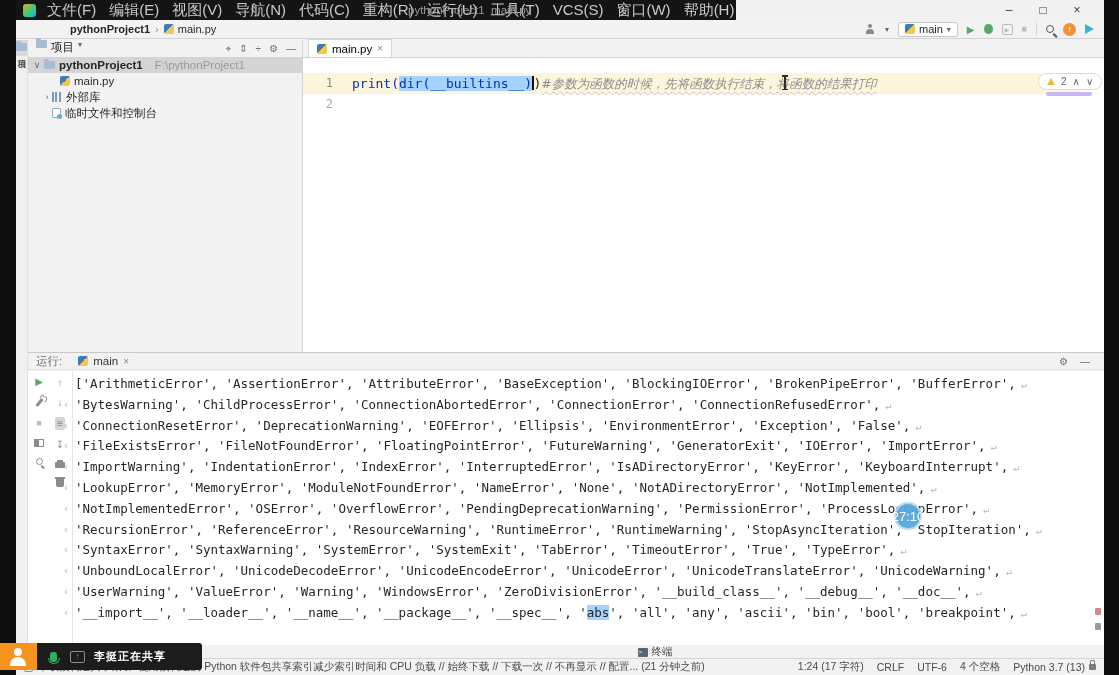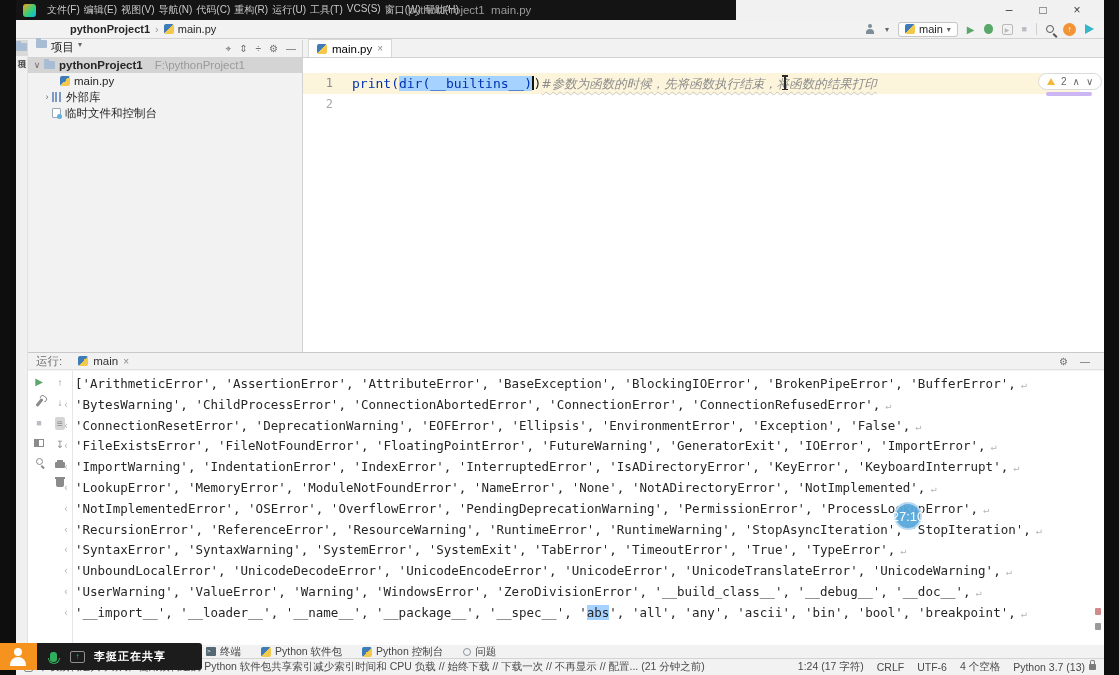--- a/index.html
+++ b/index.html
@@ -8,21 +8,21 @@
          font-family:"Liberation Sans", sans-serif; }
 
   #app { position:absolute; left:16px; top:0; width:1088px; height:675px;
          background:#f2f2f2; }
 
   
   .titlebar { position:relative; height:20px; display:flex; align-items:center;
     background:linear-gradient(to right,#141414 0,#141414 720px,#f1f1f1 720px); }
   .logo { width:13px; height:13px; margin:0 9px 0 7px; border-radius:3px;
     background:linear-gradient(135deg,#f7a01d 0%,#35cf7a 55%,#0fb5ee 100%); }
-  .menubar { display:flex; color:#c9c9c9; font-size:10px; white-space:nowrap;text-align:center; }
+  .menubar { display:flex; gap:9px; color:#c9c9c9; font-size:15px; white-space:nowrap;text-align:center; }
   .menu-item { padding:0 2px; cursor:default; }
   .win-title { position:absolute; left:392px; color:#9b9b9b; font-size:11.5px; white-space:pre; }
   .win-controls { position:absolute; right:10px; top:0; height:20px; display:flex; }
   .win-btn { width:34px; height:20px; display:flex; align-items:center; justify-content:center;
              color:#3c3c3c; font-size:12px; }
 
   
   .navbar { height:19px; display:flex; align-items:center; background:#f2f2f2;
             border-bottom:1px solid #d2d2d2; padding-left:54px; font-size:11px; color:#262626; }
   .crumb-sep { color:#9a9a9a; margin:0 5px; }
@@ -113,21 +113,21 @@
   .console-line { position:relative; height:20.8px; line-height:20.8px; white-space:pre; padding-left:12px; }
   .console-line .path { color:#00009c; }
   .wrap-glyph { color:#b3b3b3; font-size:10px; }
   .wrap-start { position:absolute; left:0; top:0; }
   .wrap-end { margin-left:5px; }
   .hl { background:#a6d2ff; }
   .stripe-mark { position:absolute; right:3px; width:6px; height:7px; border-radius:1px; }
 
   
   #bottom-tabs { position:absolute; top:645px; left:12px; right:0; height:13px; background:#f2f2f2;
-    display:flex; align-items:center; gap:20px; padding-left:178px; font-size:10.5px; color:#454545; }
+    display:flex; align-items:center; gap:20px; padding-left:178px; font-size:10.5px; color:#454545;flex-direction:column; }
   .btab { display:flex; align-items:center; gap:4px; }
 
   
   #status-bar { position:absolute; top:658px; left:0; right:0; height:17px; background:#f2f2f2;
     border-top:1px solid #d4d4d4; display:flex; align-items:center; font-size:10.5px; color:#4a4a4a;
     padding:0 8px; }
   .status-msg { margin-left:5px; white-space:nowrap; overflow:hidden; }
   .status-right { margin-left:auto; display:flex; gap:13px; align-items:center; white-space:nowrap; }
   .icon-dl { width:9px; height:9px; border:1px solid #8a8a8a; border-radius:2px; color:#8a8a8a;
     font-size:7px; line-height:7px; text-align:center; }

